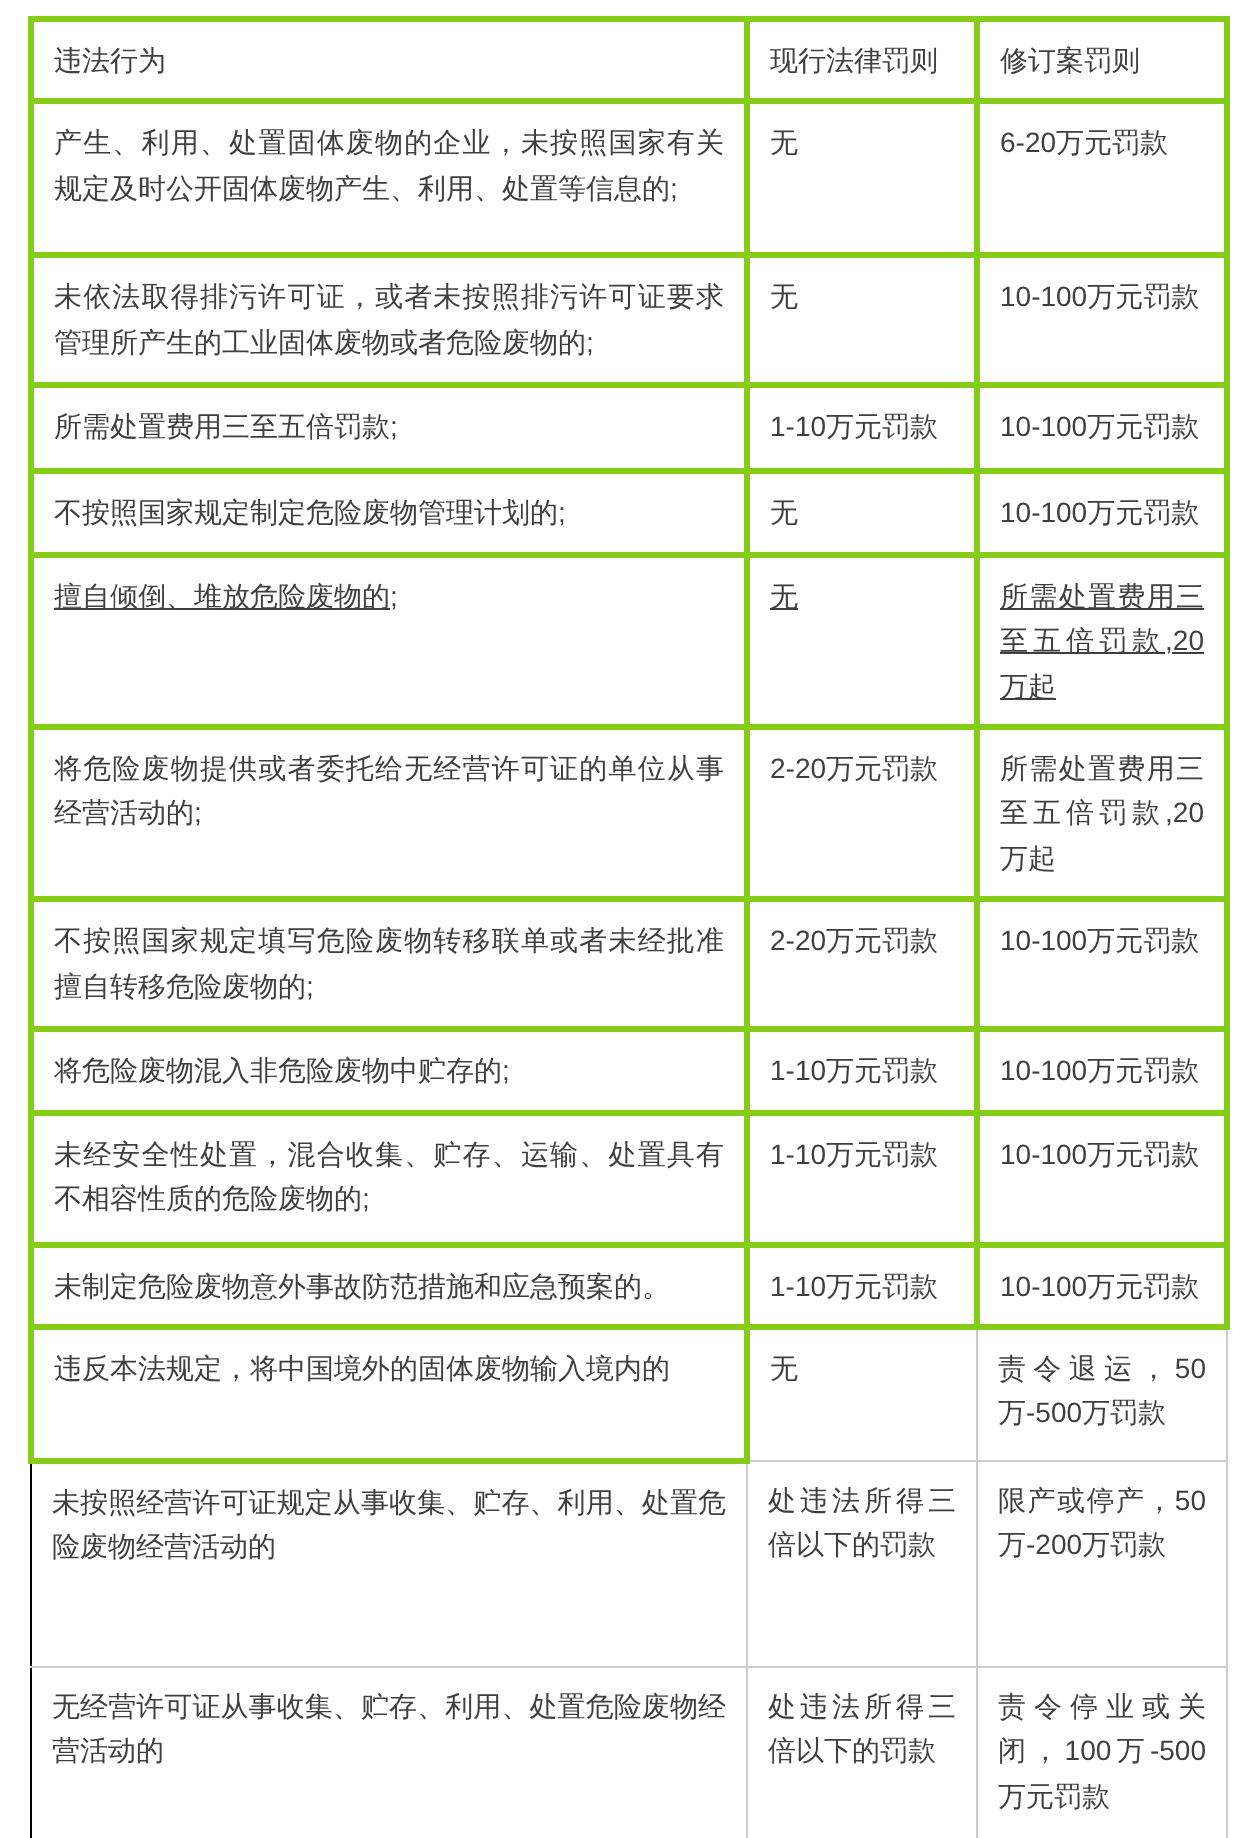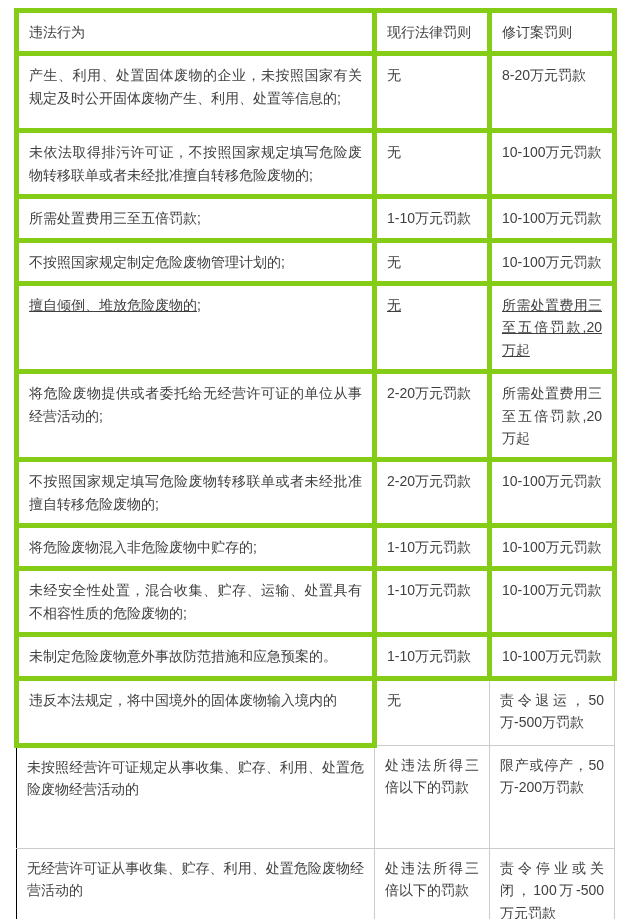--- a/index.html
+++ b/index.html
@@ -32,21 +32,21 @@
     vertical-align: top;
     text-align: justify;
     font-weight: normal;
     padding: 8px 10px;
     box-sizing: border-box;
     word-break: break-all;
     overflow-wrap: break-word;
   }
   table.penalty thead tr { height: 40px; }
   
-  .bd { border: 5px solid #84cc16; }
+  .bd { border: 3px solid #84cc16; }
   
   .bl { border: 1px solid #cccccc; }
   
   .left-dark { border-left-color: #000000; }
 </style>
 </head>
 <body>
 
 <div class="page">
   <table class="penalty">
@@ -59,24 +59,24 @@
       <tr>
         <th class="bd">违法行为</th>
         <th class="bd">现行法律罚则</th>
         <th class="bd">修订案罚则</th>
       </tr>
     </thead>
     <tbody id="table-body">
         <tr style="height: 77px;">
           <td class="bd">产生、利用、处置固体废物的企业，未按照国家有关规定及时公开固体废物产生、利用、处置等信息的;</td>
           <td class="bd">无</td>
-          <td class="bd">8-20万元罚款</td>
+          <td class="bd">6-20万元罚款</td>
         </tr>
         <tr style="height: 65px;">
-          <td class="bd">未依法取得排污许可证，不按照国家规定填写危险废物转移联单或者未经批准擅自转移危险废物的;</td>
+          <td class="bd">未依法取得排污许可证，或者未按照排污许可证要求管理所产生的工业固体废物或者危险废物的;</td>
           <td class="bd">无</td>
           <td class="bd">10-100万元罚款</td>
         </tr>
         <tr style="height: 43px;">
           <td class="bd">所需处置费用三至五倍罚款;</td>
           <td class="bd">1-10万元罚款</td>
           <td class="bd">10-100万元罚款</td>
         </tr>
         <tr style="height: 38px;">
           <td class="bd">不按照国家规定制定危险废物管理计划的;</td>

